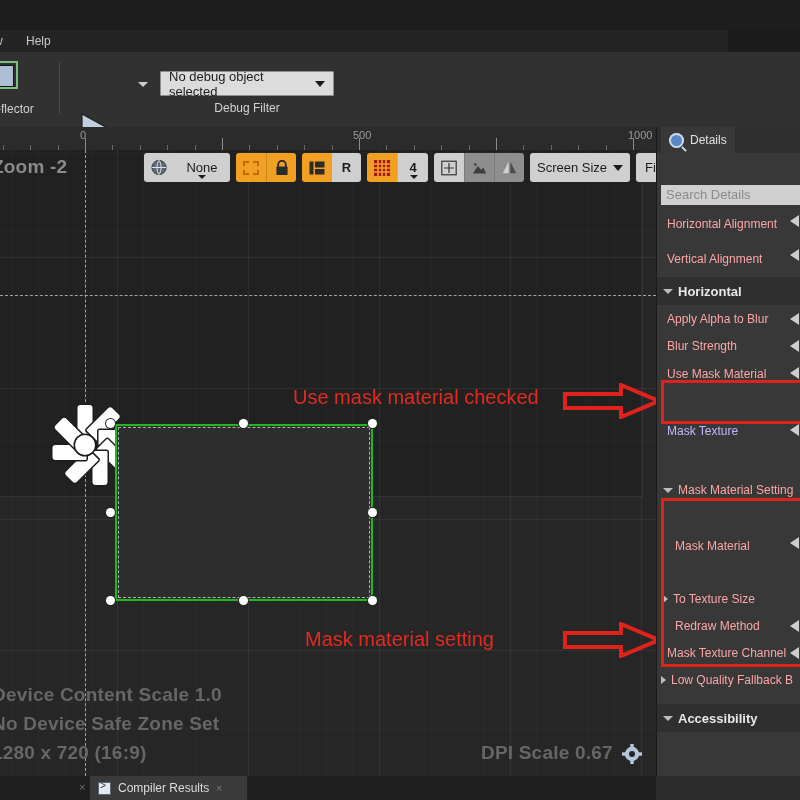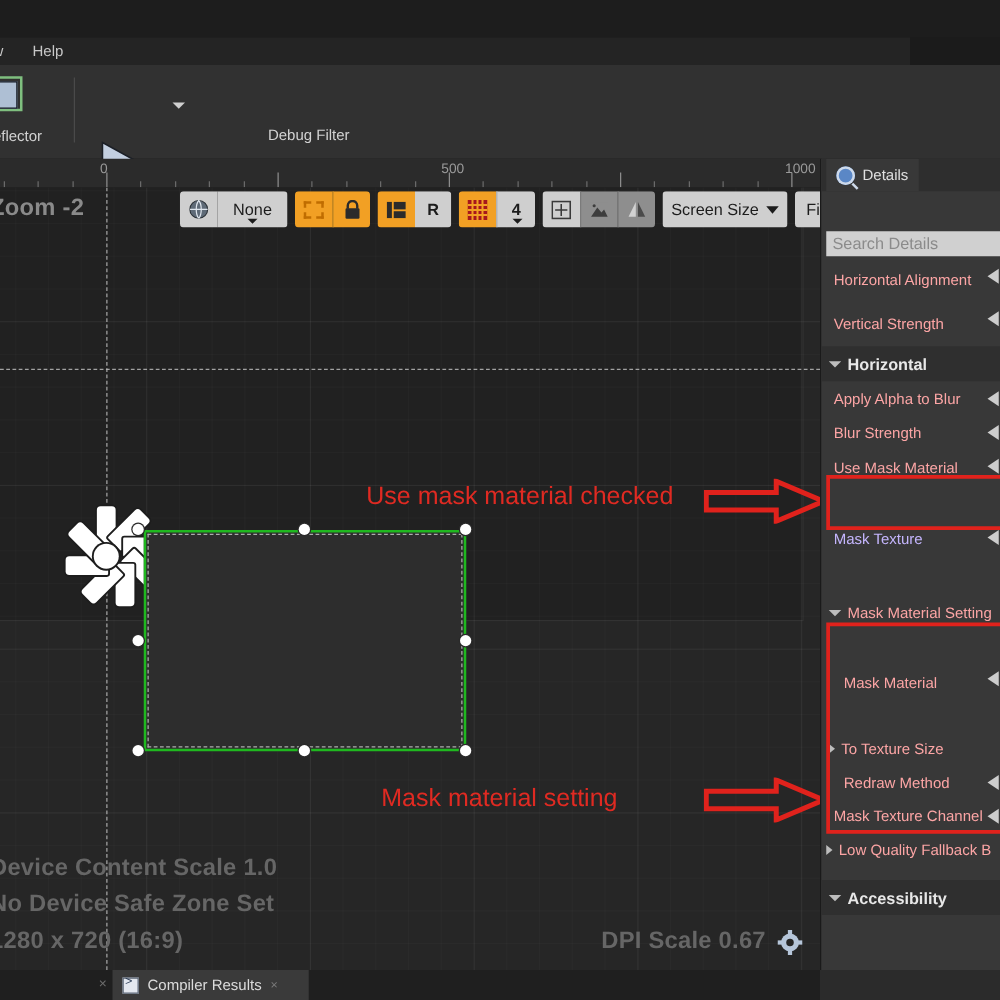--- a/index.html
+++ b/index.html
@@ -175,20 +175,24 @@
     <div class="tb-play-wrap">
       <svg width="58" height="46" viewBox="0 0 58 46">
         <polygon points="10,2 50,24 10,44" fill="#c3cfe0" stroke="#1b1f26" stroke-width="1.2"></polygon>
         <polygon points="10,24 50,24 10,44" fill="#171b22"></polygon>
       </svg>
     </div>
     <div class="tb-label" style="left:62px;top:101px;width:80px;">Play</div>
 
     <div class="dd-caret" style="left:138px;top:30px;"></div>
 
+    <div class="debug-combo" style="left:160px;top:19px;width:174px;">
+      <span>No debug object selected</span>
+      <i class="cc"></i>
+    </div>
     <div class="tb-label" style="left:160px;top:49px;width:174px;">Debug Filter</div>
   </div>
 
   <div class="ruler-h">
     <div class="rl" style="left:80px">0</div>
     <div class="rl" style="left:353px">500</div>
     <div class="rl" style="left:628px">1000</div>
     <div id="ruler-ticks">
         <div class="tick" style="left:3px;height:5px;"></div>
         <div class="tick" style="left:30px;height:5px;"></div>
@@ -374,21 +378,21 @@
     <div class="rp-search">
       <span>Search Details</span>
     </div>
 
     <div class="rp-rows" id="rp-rows">
         <div class="prow" style="height:34px;padding-left:10px">
           <span class="pl">Horizontal Alignment</span>
           <i class="arrowL"></i>
         </div>
         <div class="prow" style="height:36px;padding-left:10px">
-          <span class="pl">Vertical Strength</span>
+          <span class="pl">Vertical Alignment</span>
           <i class="arrowL"></i>
         </div>
         <div class="prow cat" style="height:28px;padding-left:6px">
           <i class="tri open"></i>
           <span class="pl">Horizontal</span>
         </div>
         <div class="prow" style="height:27px;padding-left:10px">
           <span class="pl">Apply Alpha to Blur</span>
           <i class="arrowL"></i>
         </div>

